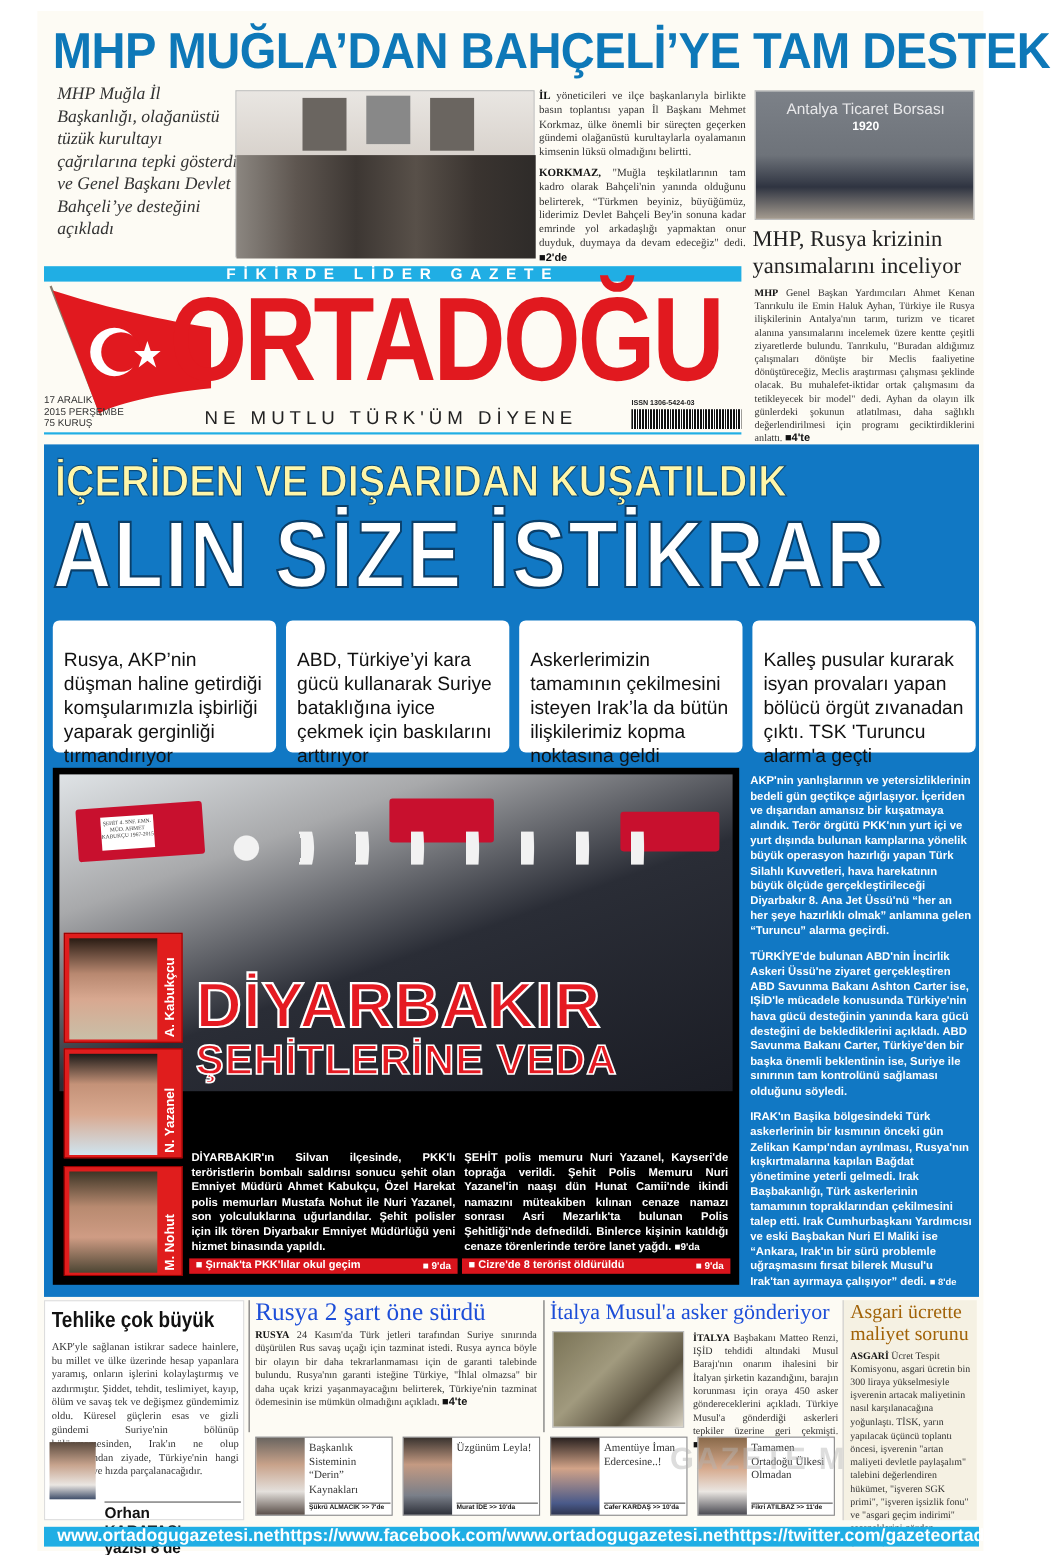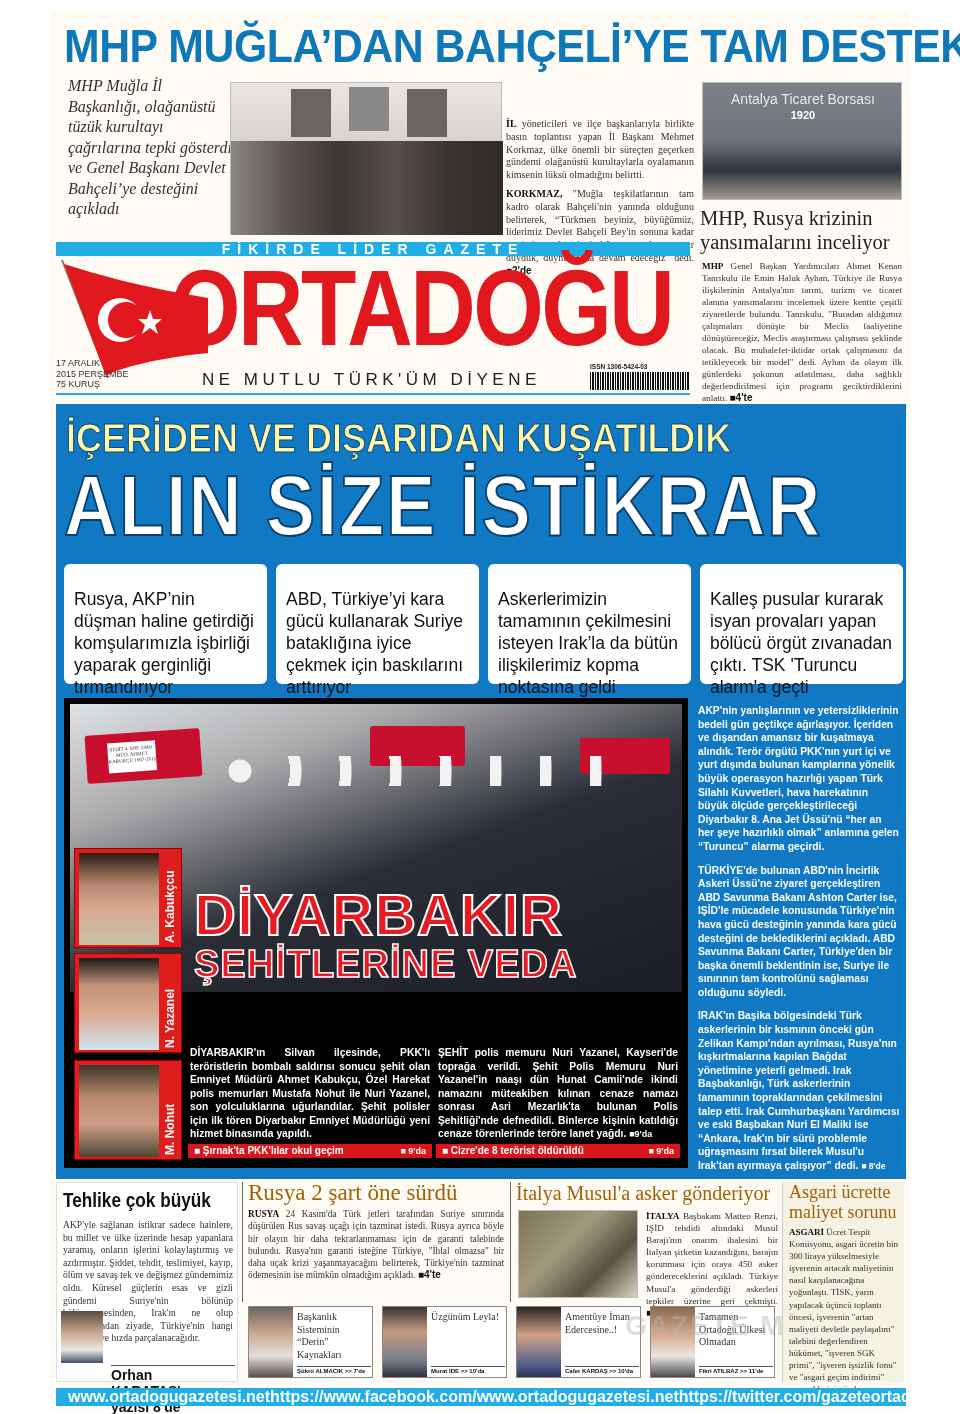--- a/index.html
+++ b/index.html
@@ -1,17 +1,17 @@
 <!DOCTYPE html>
 <html><head>
 <meta charset="utf-8">
 <style>
   * { box-sizing: border-box; margin: 0; padding: 0; }
   body { width: 960px; height: 1414px; background: #ffffff; font-family: "Liberation Serif", serif; position: relative; overflow: hidden; color: #222; }
-  .page { position: absolute; left: 50px; top: 10px; width: 860px; height: 1400px; background: #fdfbf4; text-decoration: underline; }
+  .page { position: absolute; left: 34px; top: 10px; width: 860px; height: 1400px; background: #fdfbf4; text-decoration: underline; }
   .abs { position: absolute; }
 
   
   .top-title { left: 14px; top: 6px; width: 835px; height: 60px; font-family: "Liberation Sans", sans-serif; font-weight: bold; color: #0e78b8; font-size: 46px; letter-spacing: -0.5px; transform: scaleX(0.93); transform-origin: left; white-space: nowrap; line-height: 60px; }
   .deck { left: 18px; top: 66px; width: 165px; font-style: italic; font-size: 16px; line-height: 20.5px; color: #333; }
   .photo { background: linear-gradient(180deg,#c9c3be 0%,#8f8881 40%,#45403c 100%); border: 1px solid #bbb; }
   .story-small { font-size: 10px; line-height: 12.8px; color: #333; text-align: justify; }
   .story-small b { font-weight: bold; color: #111; }
   .ref { font-family: "Liberation Sans", sans-serif; font-weight: bold; font-size: 10px; color: #111; }
   .ref::before { content: "\25A0 "; }
@@ -46,21 +46,21 @@
   .red-bar { top: 446px; width: 244px; height: 14px; background: #d9141c; color: #fff; font-family: "Liberation Sans", sans-serif; font-weight: bold; font-size: 10px; line-height: 14px; padding: 0 6px; display: flex; justify-content: space-between; }
   .red-bar .pg { font-size: 9px; }
   .right-col { left: 642px; top: 300px; width: 202px; font-family: "Liberation Sans", sans-serif; font-weight: bold; color: #fff; font-size: 10.3px; line-height: 13.6px; }
   .right-col p { margin-bottom: 10px; text-align: left; }
 
   
   .bot-box { top: 1172px; height: 200px; }
   .col-title-sans { font-family: "Liberation Sans", sans-serif; font-weight: bold; font-size: 20px; color: #111; transform: scaleX(0.86); transform-origin: left; white-space: nowrap; }
   .col-text { font-size: 10.5px; line-height: 13.6px; color: #333; text-align: justify; }
   .byline { font-family: "Liberation Sans", sans-serif; font-weight: bold; font-size: 14px; color: #111; border-top: 1px solid #555; padding-top: 1px; }
-  .serif-big { font-size: 23px; line-height: 26px; color: #a16207; white-space: nowrap; }
+  .serif-big { font-size: 23px; line-height: 26px; color: #1d4ed8; white-space: nowrap; }
   .serif-bold { font-weight: bold; font-size: 26px; line-height: 28px; color: #111; white-space: nowrap; letter-spacing: 0.5px; }
   .author-card { top: 1296px; width: 125px; height: 72px; background: #fff; border: 1px solid #888; }
   .author-card .pic { position: absolute; left: 0; top: 0; width: 44px; height: 70px; }
   .author-card .ttl { position: absolute; left: 48px; top: 4px; width: 74px; font-size: 10px; line-height: 12.5px; color: #333; }
   .author-card .by { position: absolute; left: 48px; bottom: 3px; width: 74px; font-family: "Liberation Sans", sans-serif; font-weight: bold; font-size: 6px; color: #111; border-top: 1px solid #555; padding-top: 1px; }
   .footer { left: 6px; top: 1378px; width: 850px; height: 18px; background: #20aee4; color: #fff; font-family: "Liberation Sans", sans-serif; font-weight: bold; font-size: 16px; line-height: 18px; display: flex; justify-content: space-between; padding: 0 12px; }
   .vdiv { width: 1px; background: #666; }
   .watermark { left: 575px; top: 1300px; font-family: "Liberation Sans", sans-serif; font-weight: bold; font-size: 28px; color: rgba(180,180,180,0.45); letter-spacing: 2px; white-space: nowrap; }
 </style>
 </head>
@@ -69,21 +69,21 @@
 <div class="page">
 
   <div class="abs top-title">MHP MUĞLA’DAN BAHÇELİ’YE TAM DESTEK</div>
   <div class="abs deck">MHP Muğla İl Başkanlığı, olağanüstü tüzük kurultayı çağrılarına tepki gösterdi ve Genel Başkanı Devlet Bahçeli’ye desteğini açıkladı</div>
   <div class="abs photo" style="left:180px; top:72px; width:272px; height:152px; background:linear-gradient(180deg,#e9e6e2 0%,#d8d2cc 40%,#5a5550 70%,#3a3532 100%);">
     <div class="abs" style="left:60px; top:6px; width:40px; height:48px; background:#6a6560;"></div>
     <div class="abs" style="left:118px; top:4px; width:40px; height:44px; background:#888;"></div>
     <div class="abs" style="left:176px; top:6px; width:40px; height:48px; background:#6a6560;"></div>
     <div class="abs" style="left:0; top:58px; width:272px; height:94px; background:linear-gradient(90deg,#8b8680,#5e5650,#3d3733,#585049,#3a3430,#2e2b29);"></div>
   </div>
-  <div class="abs story-small" style="left:456px; top:72px; width:188px;margin-top:36px;">
+  <div class="abs story-small" style="left:456px; top:72px; width:188px;">
     <p style="margin-bottom:6px;"><b>İL</b><span> yöneticileri ve ilçe başkanlarıyla birlikte basın toplantısı yapan İl Başkanı Mehmet Korkmaz, ülke önemli bir süreçten geçerken gündemi olağanüstü kurultaylarla oyalamanın kimsenin lüksü olmadığını belirtti.</span></p>
     <p><b>KORKMAZ,</b><span> "Muğla teşkilatlarının tam kadro olarak Bahçeli'nin yanında olduğunu belirterek, “Türkmen beyiniz, büyüğümüz, liderimiz Devlet Bahçeli Bey'in sonuna kadar emrinde yol arkadaşlığı yapmaktan onur duyduk, duymaya da devam edeceğiz" dedi.</span> <span class="ref">2'de</span></p>
   </div>
 
   <div class="abs photo" style="left:652px; top:72px; width:200px; height:118px; background:linear-gradient(180deg,#7c8188 0%,#6e737a 50%,#2f3441 75%,#a49b8f 100%);">
     <div class="abs" style="left:0; top:8px; width:200px; text-align:center; font-family:'Liberation Sans',sans-serif; font-size:14px; color:#e8e8ea;">Antalya Ticaret Borsası</div>
     <div class="abs" style="left:0; top:26px; width:200px; text-align:center; font-family:'Liberation Sans',sans-serif; font-weight:bold; font-size:11px; color:#fff;">1920</div>
   </div>
   <div class="abs side-title">MHP, Rusya krizinin yansımalarını inceliyor</div>
   <div class="abs story-small" style="left:652px; top:250px; width:200px; font-size:9.2px; line-height:12px;">

